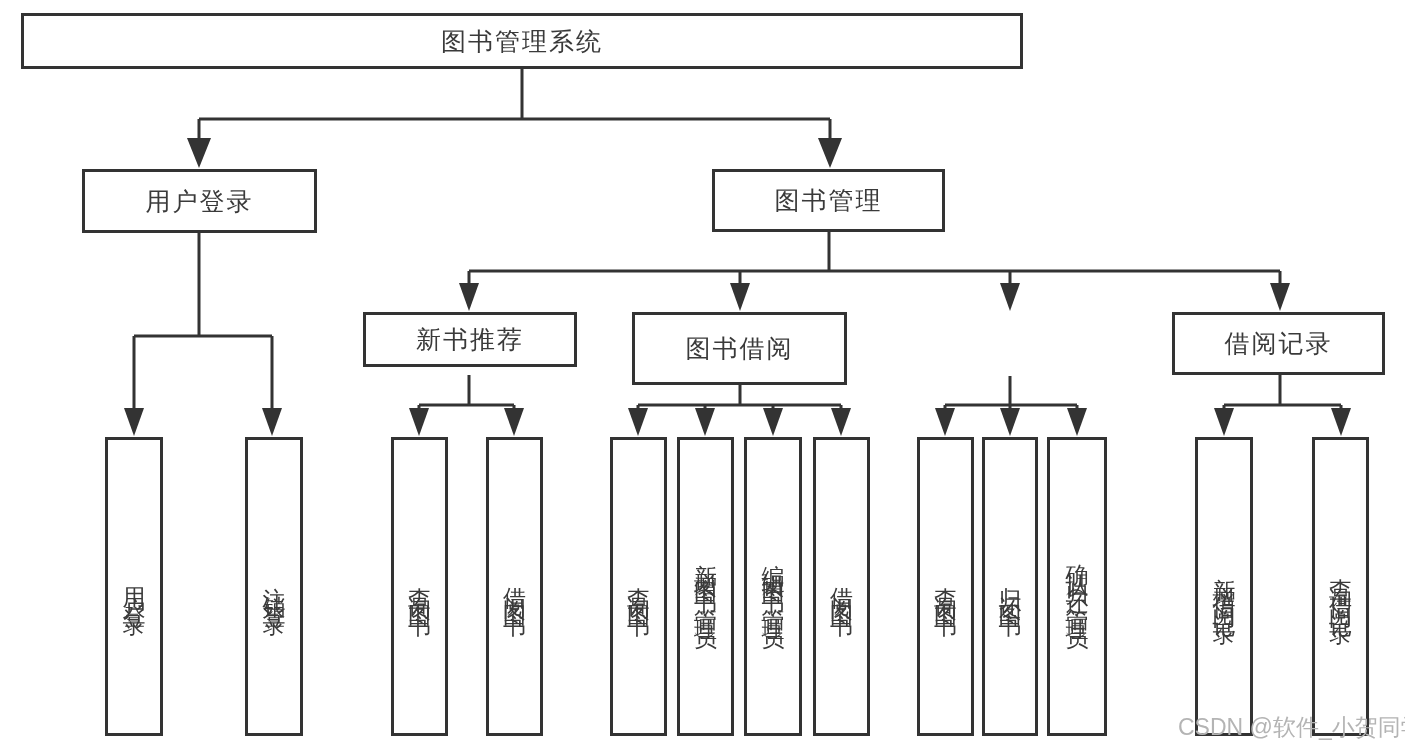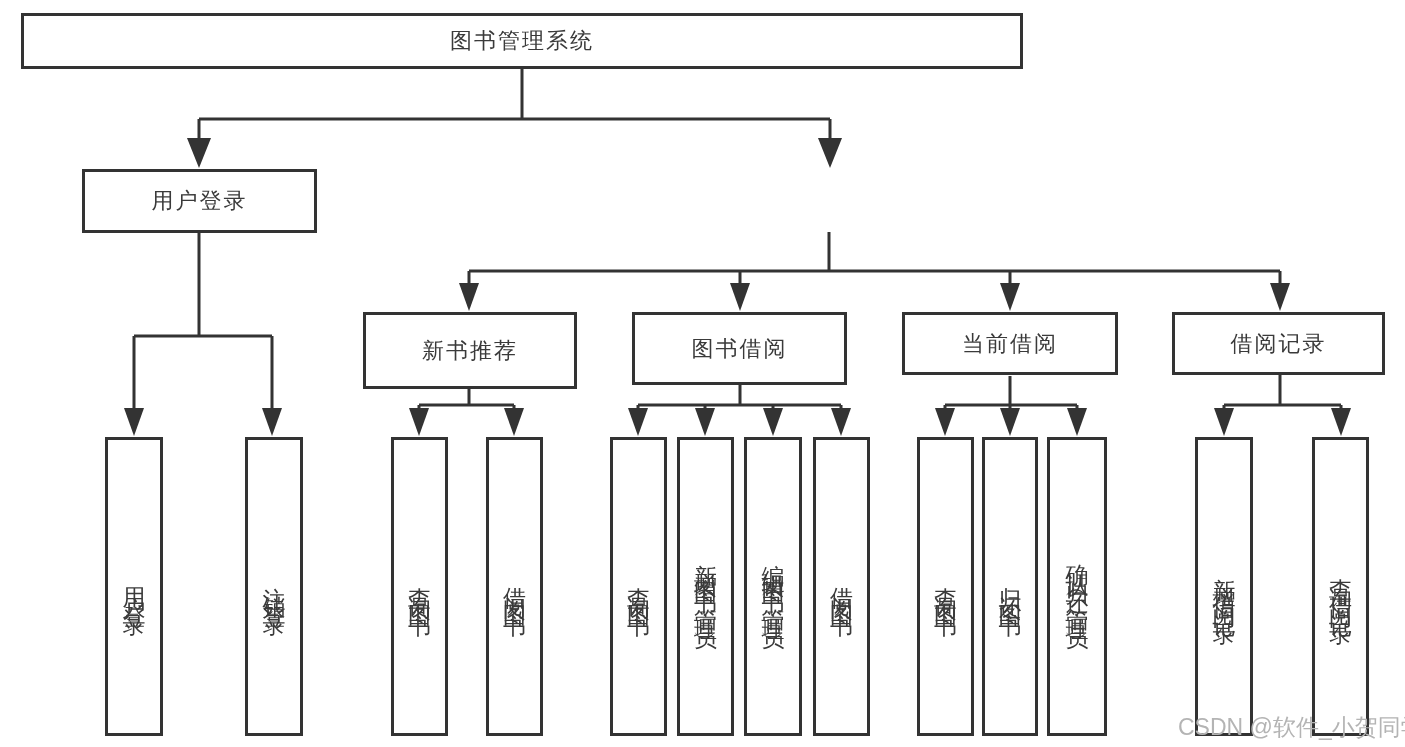--- a/index.html
+++ b/index.html
@@ -14,21 +14,21 @@
     font-family:"Liberation Sans","DejaVu Sans",sans-serif;overflow:hidden;
   }
   .wires{position:absolute;left:0;top:0;width:1405px;height:747px;}
   .wires path{fill:none;stroke:var(--line);stroke-width:3;}
   .wires polygon{fill:var(--line);stroke:none;}
   .node{
     position:absolute;box-sizing:border-box;border:3px solid var(--line);
     background:var(--bg);display:flex;align-items:center;justify-content:center;
     color:var(--text);
   }
-  .node.h span{font-size:22px;letter-spacing:2px;white-space:nowrap;}
+  .node.h span{font-size:25px;letter-spacing:2px;white-space:nowrap;}
   .node.v span{
     writing-mode:vertical-rl;text-orientation:mixed;
     font-size:23px;letter-spacing:9px;line-height:1;white-space:nowrap;
   }
   .watermark{
     position:absolute;left:1178px;top:712px;width:220px;
     font-size:23px;color:var(--wm);white-space:nowrap;z-index:5;
     font-family:"Liberation Sans","DejaVu Sans",sans-serif;
   }
 </style>
@@ -73,29 +73,29 @@
     <polygon points="1331,408 1351,408 1341,436"></polygon>
   </svg>
 
   <div class="node h" style="left:21px;top:13px;width:1002px;height:56px">
     <span>图书管理系统</span>
   </div>
 
   <div class="node h" style="left:82px;top:169px;width:235px;height:64px">
     <span>用户登录</span>
   </div>
+  <div class="node h" style="left:712px;top:169px;width:233px;height:63px">
+    <span>图书管理</span>
+  </div>
 
-  <div class="node h" style="left:363px;top:312px;width:214px;height:77px">
+  <div class="node h" style="left:363px;top:312px;width:214px;height:55px">
     <span>新书推荐</span>
   </div>
   <div class="node h" style="left:632px;top:312px;width:215px;height:73px">
     <span>图书借阅</span>
-  </div>
-  <div class="node h" style="left:902px;top:312px;width:216px;height:63px">
-    <span>当前借阅</span>
   </div>
   <div class="node h" style="left:1172px;top:312px;width:213px;height:63px">
     <span>借阅记录</span>
   </div>
 
   <div class="node v" style="left:105px;top:437px;width:58px;height:299px">
     <span>用户登录</span>
   </div>
   <div class="node v" style="left:245px;top:437px;width:58px;height:299px">
     <span>注销登录</span>

